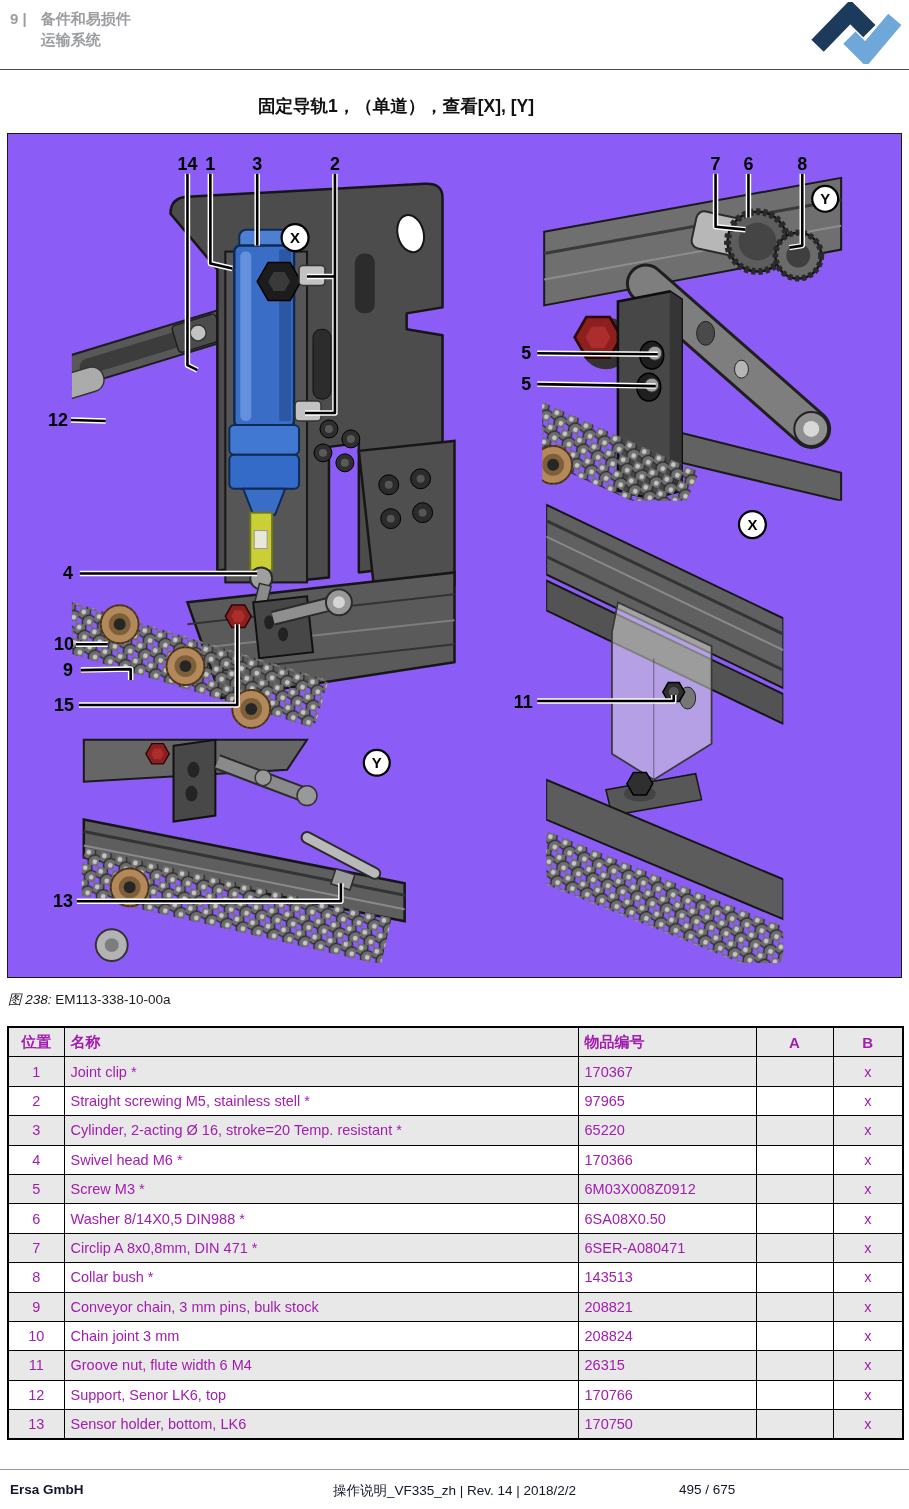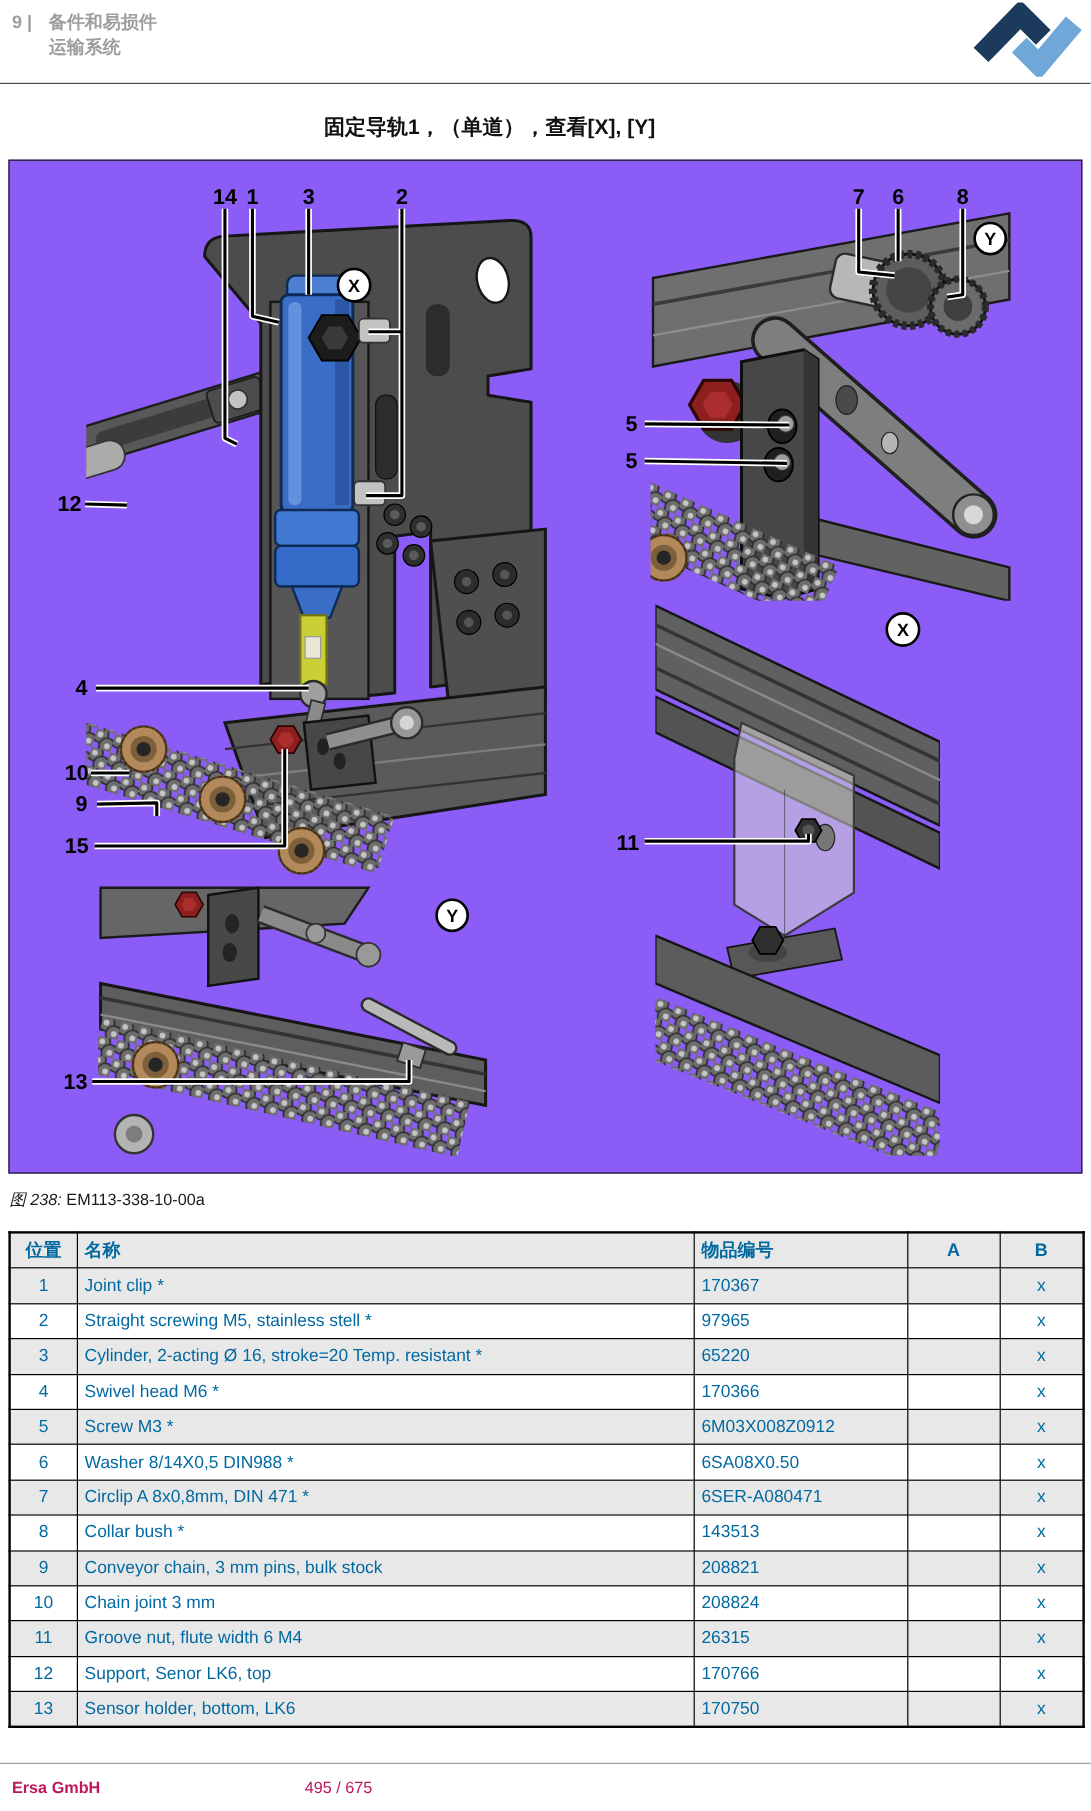--- a/index.html
+++ b/index.html
@@ -4,40 +4,40 @@
 <style>
   html,body{margin:0;padding:0;background:#fff;}
   .page{position:relative;width:909px;height:1509px;background:#fff;overflow:hidden;
         font-family:"Liberation Sans",sans-serif;color:#1a1a1a;}
   
   .pagehead{position:absolute;left:10px;top:8px;display:flex;gap:14px;color:#9b9da0;font-weight:bold;font-size:15px;line-height:21px;}
   .chapterno{white-space:nowrap;}
   .headrule{position:absolute;left:0;top:69px;width:909px;height:0;border-top:1.2px solid #4c4c4c;}
   .logo{position:absolute;right:6px;top:2px;}
   
-  .fig-title{position:absolute;left:16px;top:94px;width:784px;text-align:center;font-weight:bold;font-size:17.5px;color:#111;}
+  .fig-title{position:absolute;left:4px;top:94px;width:784px;text-align:center;font-weight:bold;font-size:17.5px;color:#111;}
   
   .figure-box{position:absolute;left:7px;top:133px;width:895px;height:845px;border:1.5px solid #1a1a1a;box-sizing:border-box;background:#8b5cf6;}
   .figure-box svg{display:block;}
   .callout-label{font-weight:bold;font-size:18px;fill:#000;}
   .marker-letter{font-weight:bold;font-size:15px;fill:#000;}
   
   .caption{position:absolute;left:8px;top:991px;font-size:13.5px;color:#1a1a1a;}
   .cap-i{font-style:italic;margin-top:48px;}
   
   table.parts{position:absolute;left:7px;top:1026px;width:895px;border-collapse:collapse;table-layout:fixed;
-              border:2px solid #000;font-size:14.5px;color:#0369a1;}
+              border:2px solid #000;font-size:14.5px;color:#a21caf;}
   table.parts th,table.parts td{border:1px solid #000;height:28.4px;padding:0 6px;overflow:hidden;white-space:nowrap;font-weight:normal;}
   table.parts thead th{font-weight:bold;font-size:15px;background:#e8e8e8;text-align:left;}
   table.parts thead th.c0,table.parts thead th.c3,table.parts thead th.c4{text-align:center;}
   table.parts tbody tr:nth-child(odd){background:#e8e8e8;}
   table.parts td.c0,table.parts td.c3,table.parts td.c4{text-align:center;}
   
   .footrule{position:absolute;left:0px;top:1469px;width:909px;height:0;border-top:1px solid #9a9a9a;}
-  .pagefoot{position:absolute;left:10px;top:1482px;width:889px;display:flex;font-size:13.5px;color:#be185d;gap:24px;}
+  .pagefoot{position:absolute;left:10px;top:1482px;width:889px;display:flex;font-size:13.5px;color:#0f172a;}
   .foot-left{font-weight:bold;width:220px;}
   .foot-center{flex:1;text-align:center;}
   .foot-right{width:220px;text-align:left;}
 </style>
 </head>
 <body>
 
 <div class="page">
 
   <div class="pagehead">
@@ -459,16 +459,17 @@
           <td class="c2">170750</td>
           <td class="c3"></td>
           <td class="c4">x</td>
         </tr>
       </tbody>
   </table>
 
   <div class="footrule"></div>
   <div class="pagefoot">
     <span class="foot-left">Ersa GmbH</span>
+    <span class="foot-center">操作说明_VF335_zh | Rev. 14 | 2018/2/2</span>
     <span class="foot-right">495 / 675</span>
   </div>
 
 </div>
 
 </body></html>

